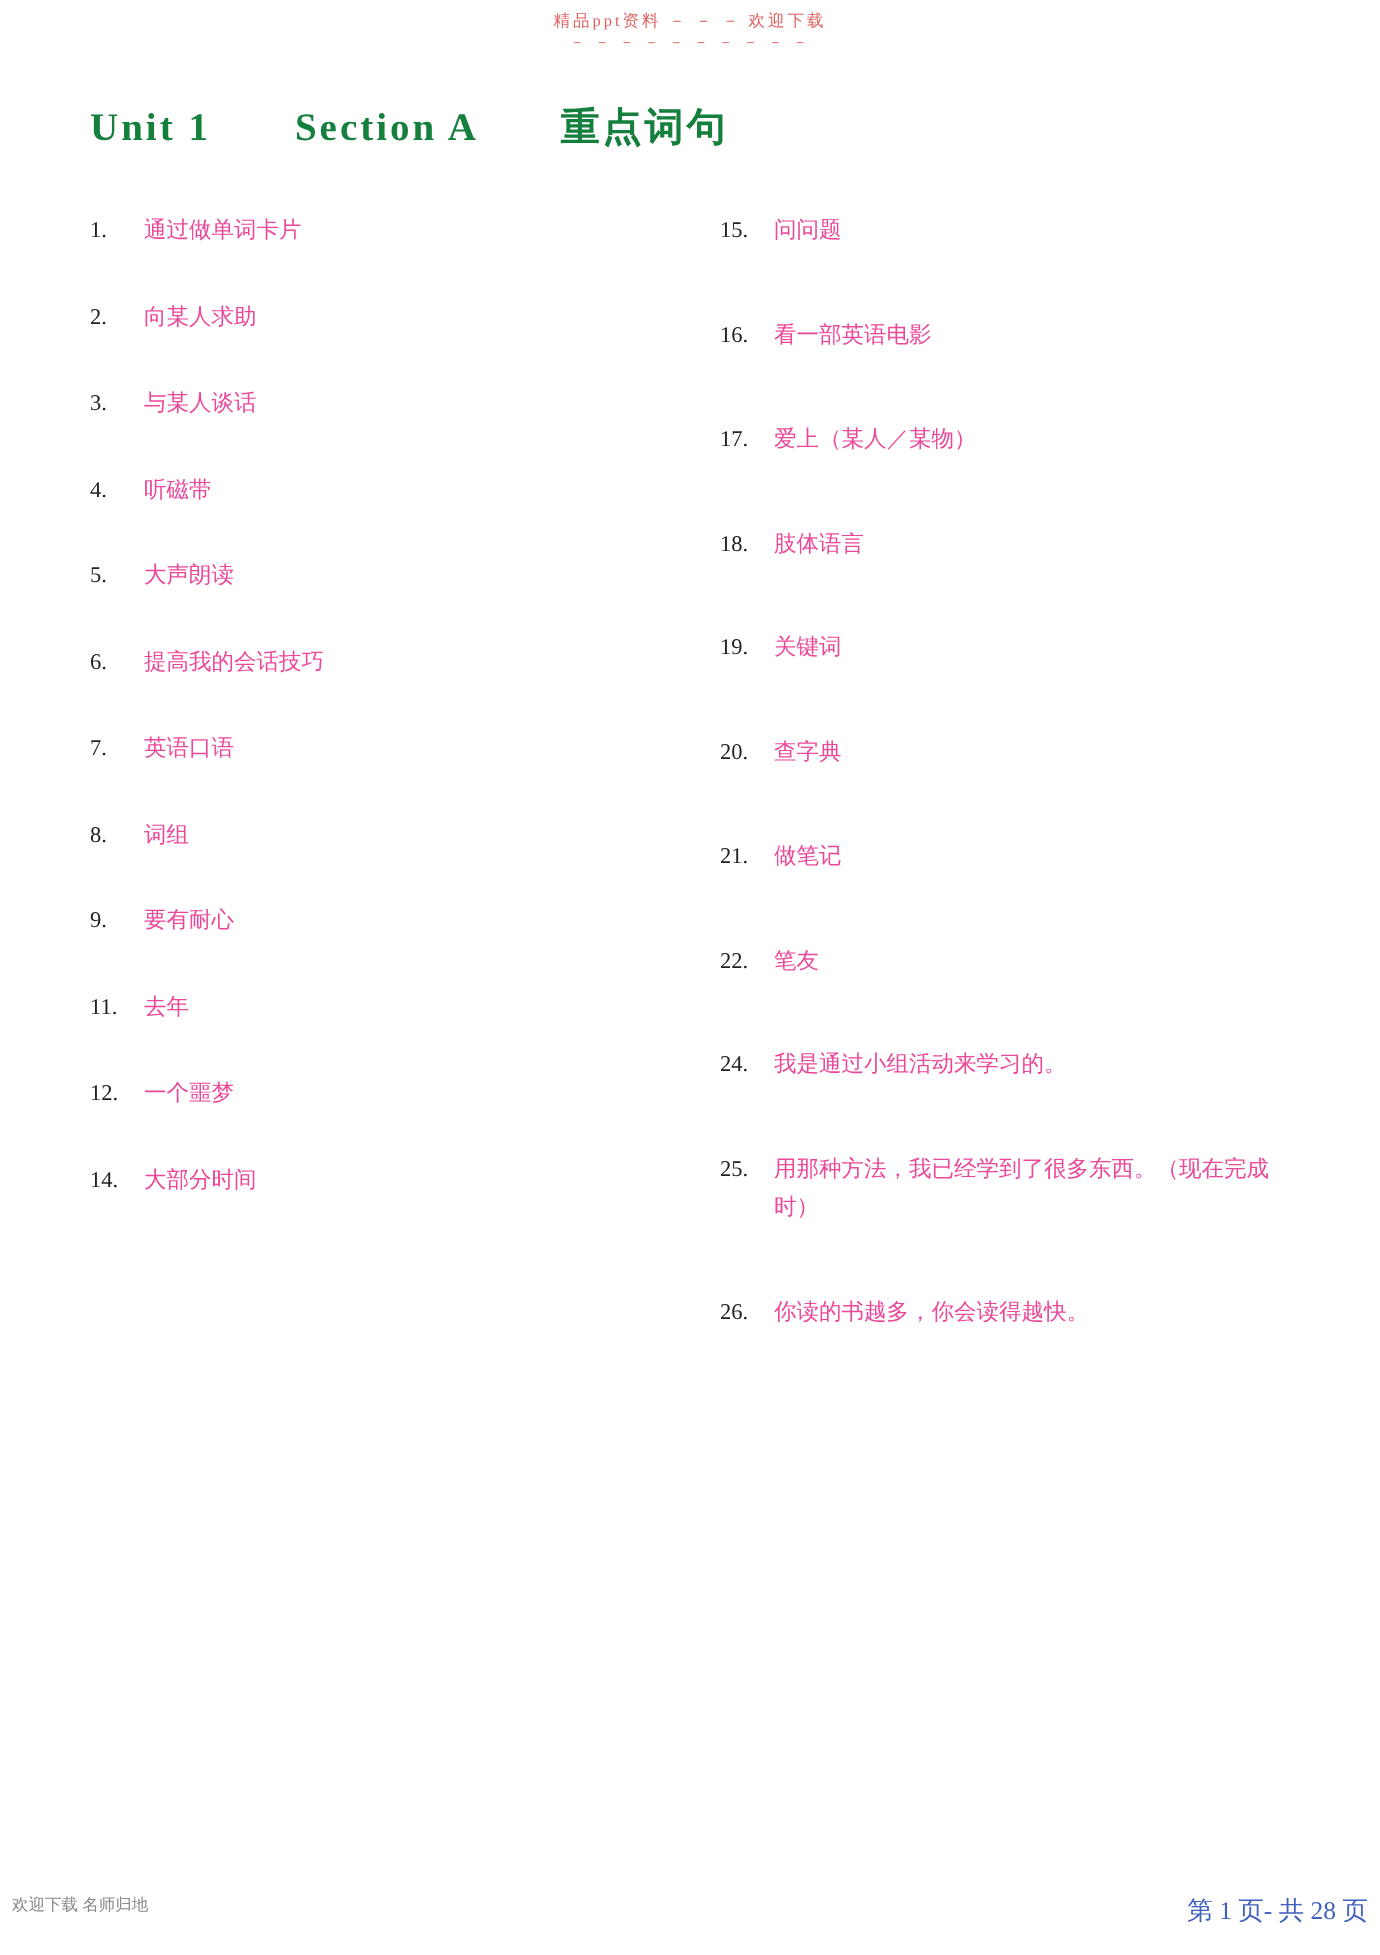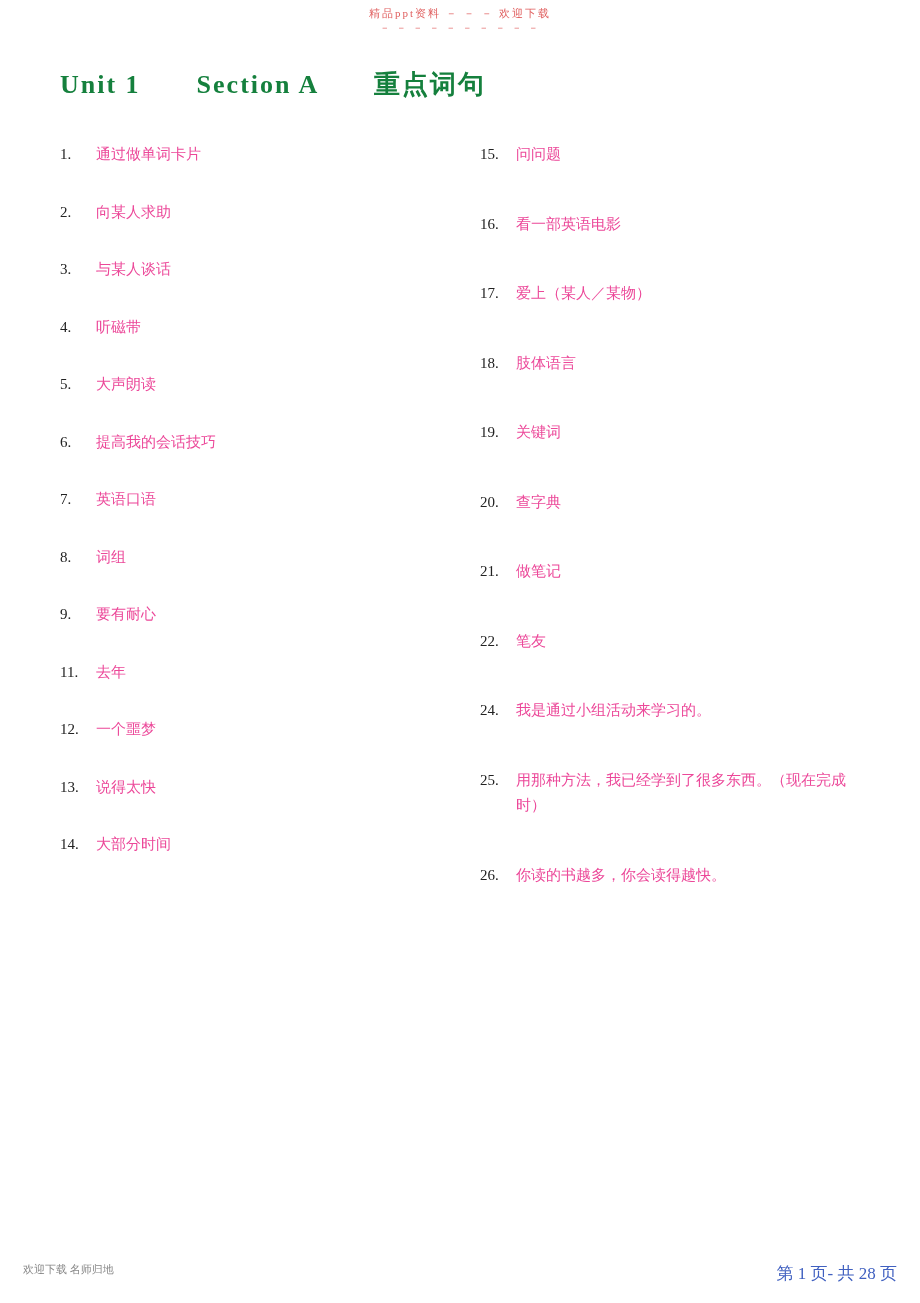--- a/index.html
+++ b/index.html
@@ -89,21 +89,21 @@
     
     
 
     .footer {
       position: absolute;
       bottom: 18px;
       left: 0;
       right: 0;
       display: flex;
       justify-content: space-between;
-      padding: 0 23px;
+      padding: 0 8px;
       font-size: 11px;
       color: #888;
     }
 
     .footer-left {
       color: #888;
     }
 
     .footer-right {
       color: #4060c0;
@@ -167,24 +167,20 @@
     </div>
         <div class="item">
       <span class="item-num">11.</span>
       <span class="item-text">去年</span>
     </div>
         <div class="item">
       <span class="item-num">12.</span>
       <span class="item-text">一个噩梦</span>
     </div>
         <div class="item">
-      <span class="item-num">13.</span>
-      <span class="item-text">说得太快</span>
-    </div>
-        <div class="item">
       <span class="item-num">14.</span>
       <span class="item-text">大部分时间</span>
     </div>
       </div>
 
     <div class="col-right">
 
     <div class="item">
       <span class="item-num">15.</span>
       <span class="item-text">问问题</span>

